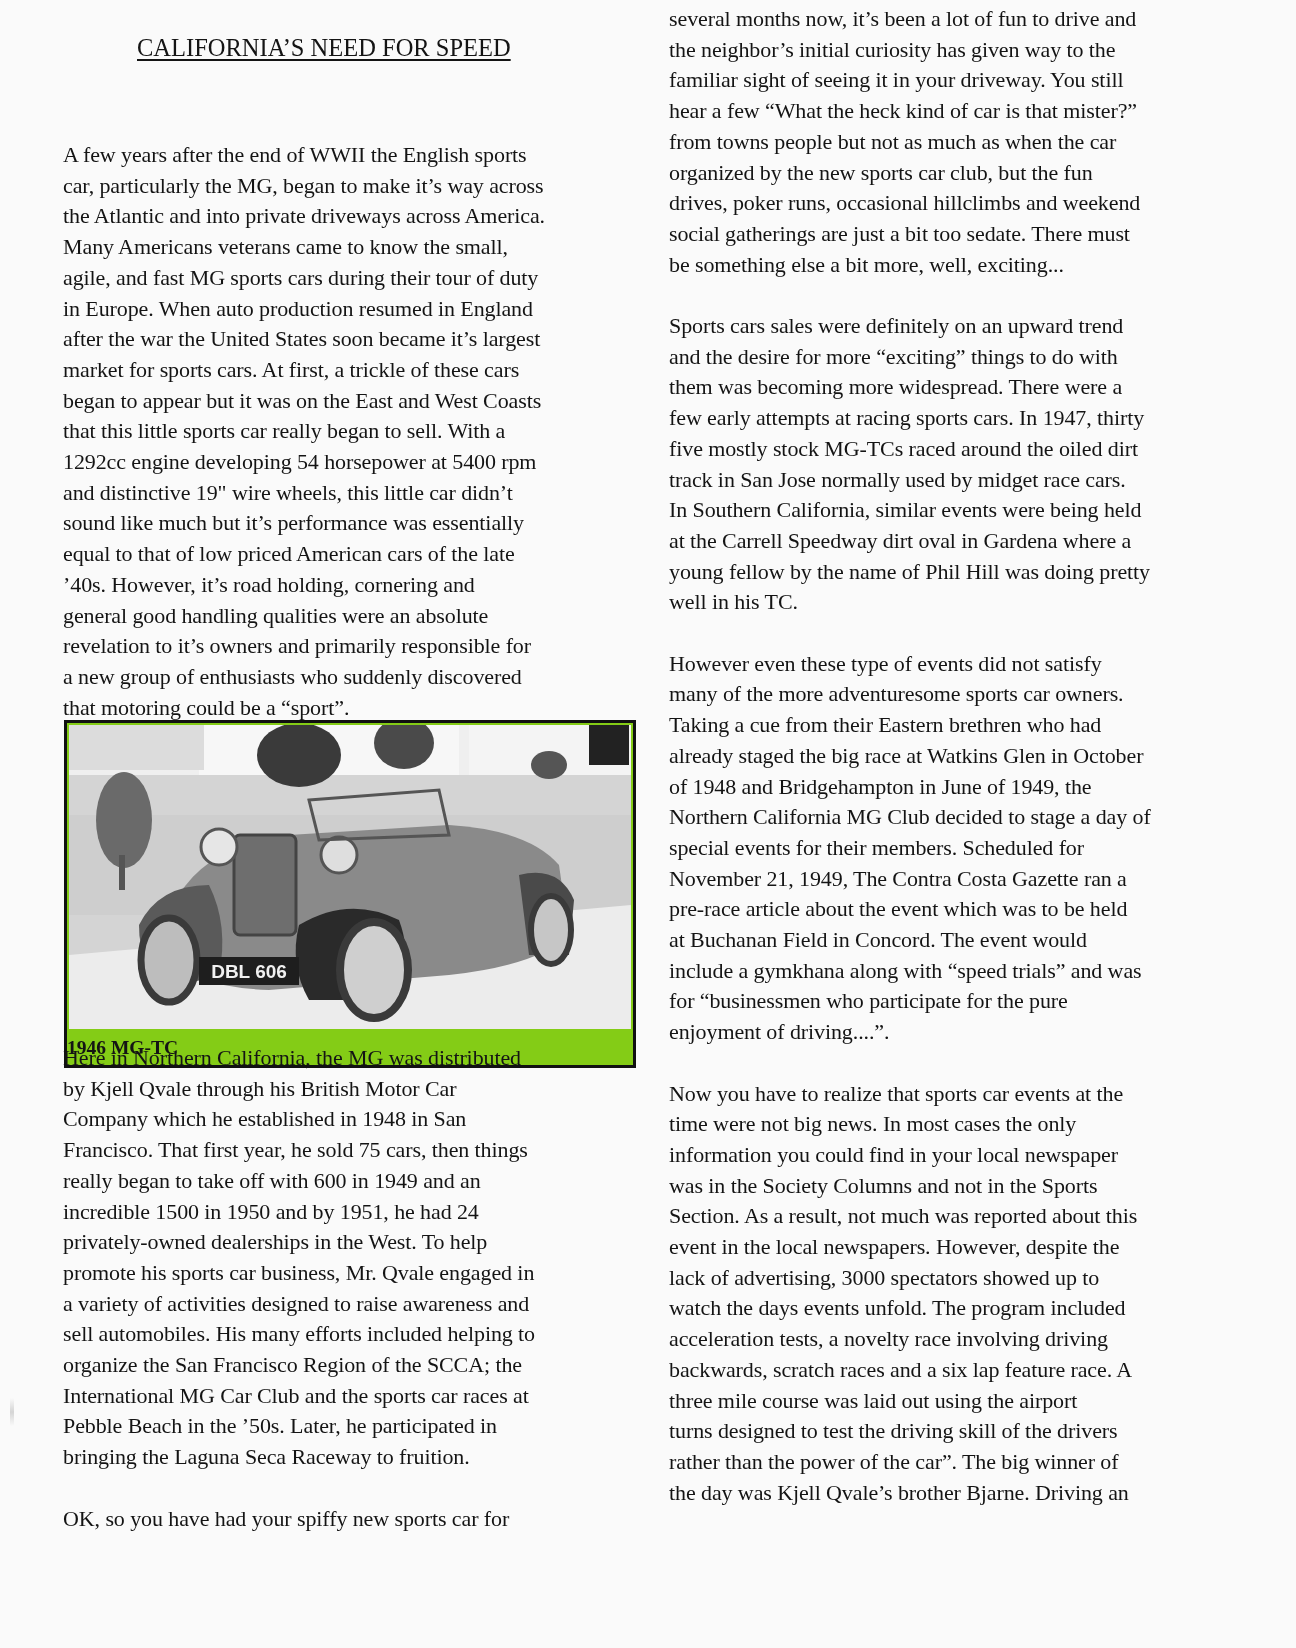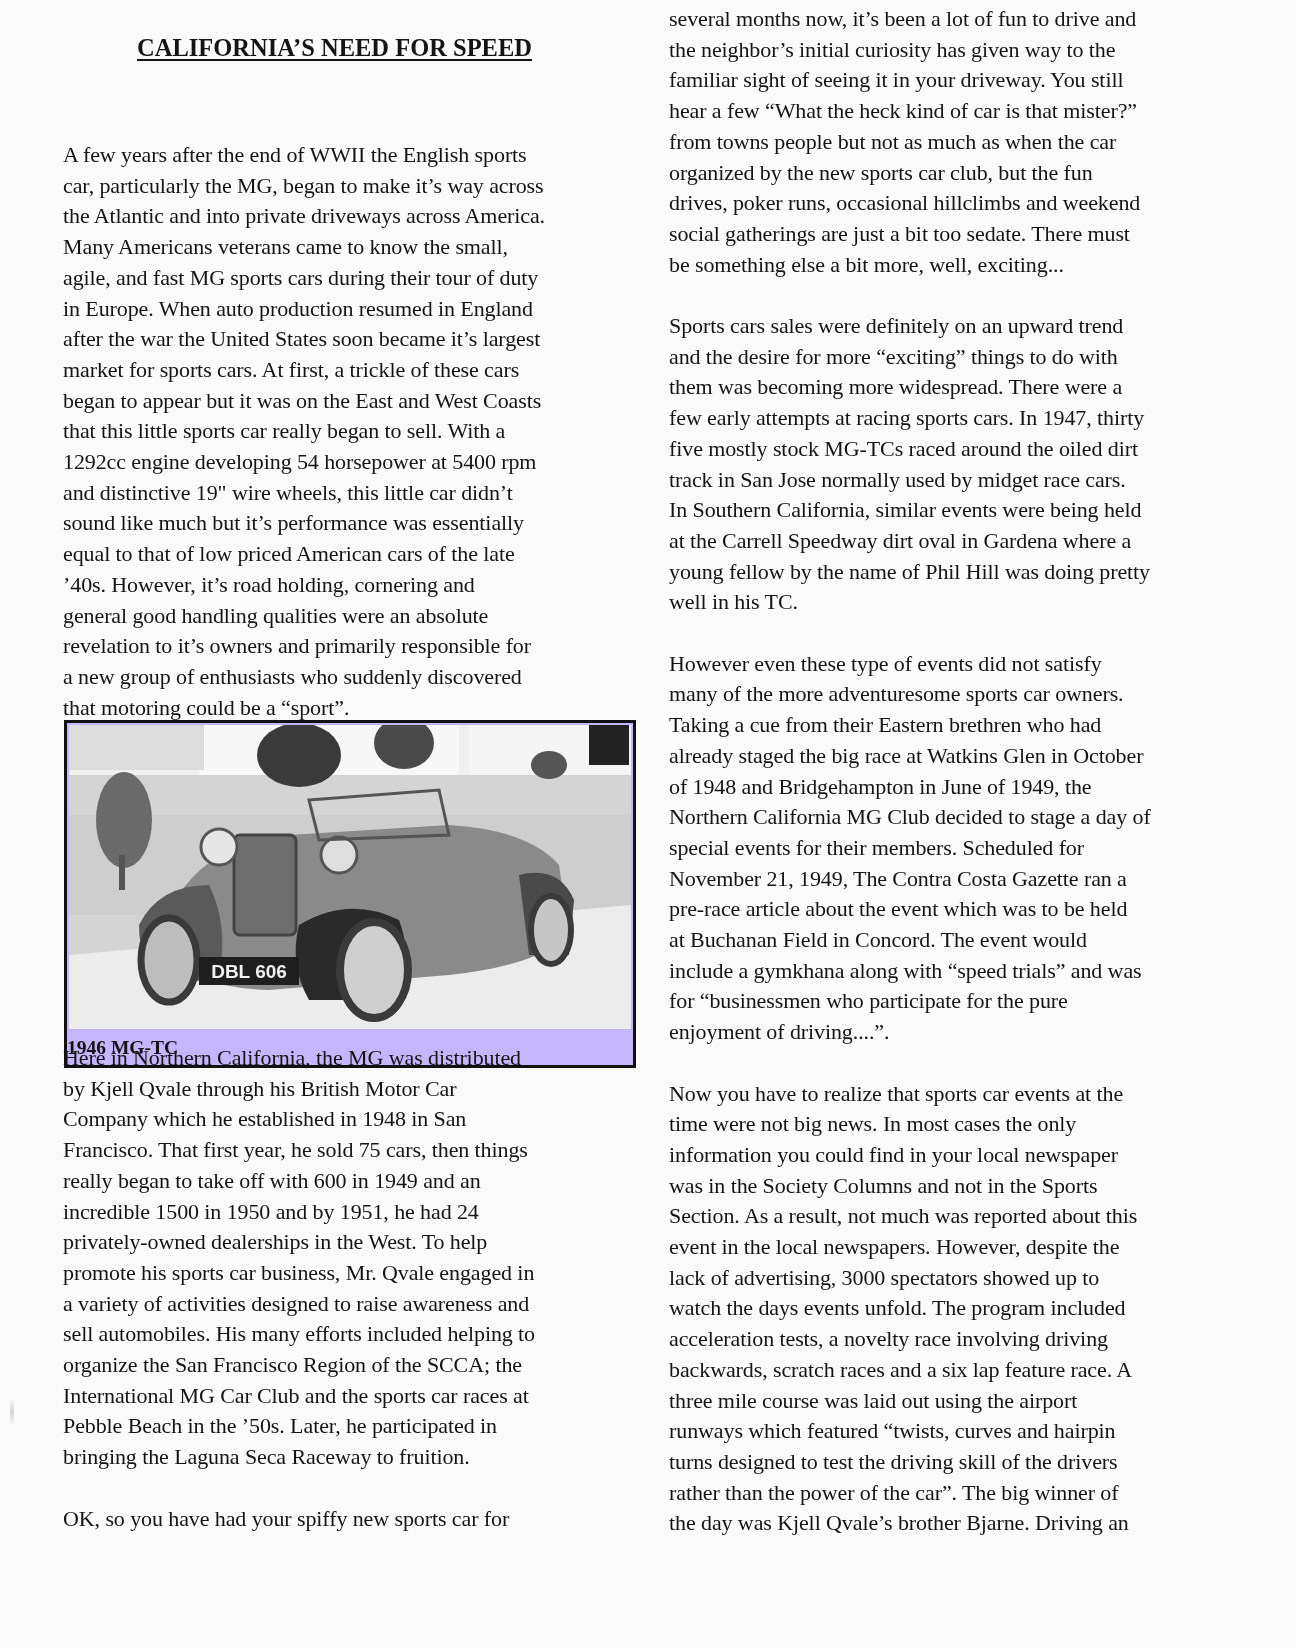--- a/index.html
+++ b/index.html
@@ -31,37 +31,37 @@
     .col-left { left: 63px; top: 104px; width: 580px; margin-top: 36px; }
     .col-right { left: 669px; top: 4px; width: 600px; }
     .line { display: block; white-space: nowrap; }
     .gap { display: block; height: 30.7px; }
 
     .title {
       position: absolute;
       left: 137px;
       top: 34px;
       font-size: 24.5px;
-      font-weight: bold;
+      font-weight: normal;
       text-decoration: underline;
       text-underline-offset: 3px;
       text-decoration-thickness: 2px;
       white-space: nowrap;
       letter-spacing: 0px;
     }
 
     .figure {
       position: absolute;
       left: 64px;
       top: 720px;
       width: 572px;
       height: 348px;
       border: 3px solid #111;
       box-sizing: border-box;
-      background: #c4b5fd;
+      background: #84cc16;
       padding-left: 12px;
     }
     .photo {
       position: absolute;
       left: 2px; top: 2px;
       width: 562px;
       height: 304px;
       overflow: hidden;
       background: linear-gradient(180deg, #e8e8e8 0%, #d9d9d9 38%, #cfcfcf 55%, #e4e4e4 80%, #f2f2f2 100%);
     }
@@ -230,21 +230,20 @@
         <span class="line">time were not big news.  In most cases the only</span>
         <span class="line">information you could find in your local newspaper</span>
         <span class="line">was in the Society Columns and not in the Sports</span>
         <span class="line">Section.  As a result, not much was reported about this</span>
         <span class="line">event in the local newspapers.  However, despite the</span>
         <span class="line">lack of advertising, 3000 spectators showed up to</span>
         <span class="line">watch the days events unfold.  The program included</span>
         <span class="line">acceleration tests, a novelty race involving driving</span>
         <span class="line">backwards, scratch races and a six lap feature race.  A</span>
         <span class="line">three mile course was laid out using the airport</span>
-        <span class="line">runways which featured “twists, curves and hairpin</span>
         <span class="line">turns designed to test the driving skill of the drivers</span>
         <span class="line">rather than the power of the car”.  The big winner of</span>
         <span class="line">the day was Kjell Qvale’s brother Bjarne.  Driving an</span>
       </div>
   </div>
 
   <div class="stray-mark"></div>
 </div>
 
 </body></html>

